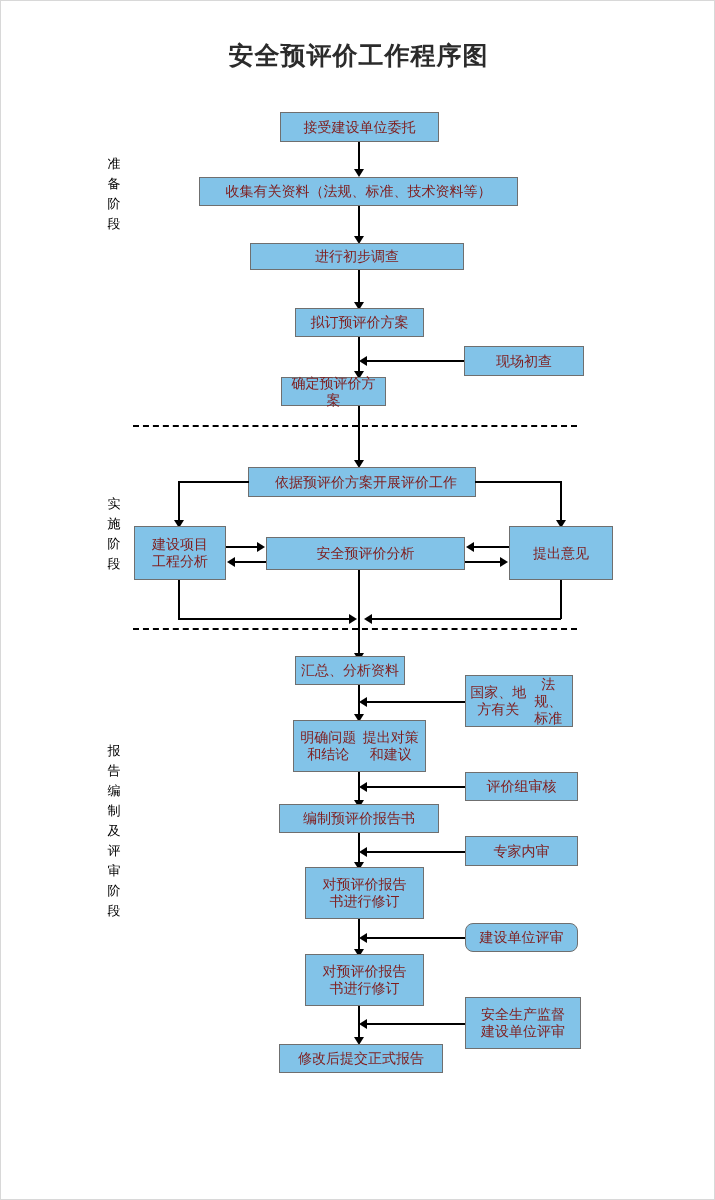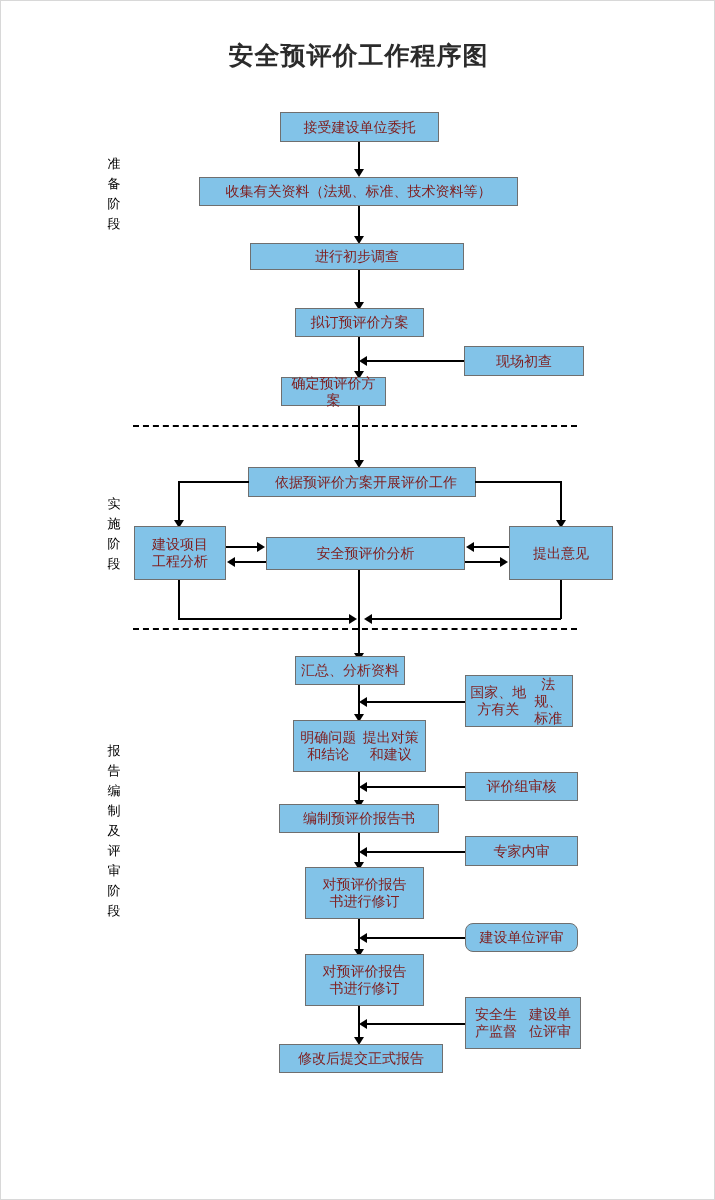--- a/index.html
+++ b/index.html
@@ -271,21 +271,21 @@
   <div class="arrow arrow-left" style="left:358px; top:932px;"></div>
 
   <div class="node" style="left:304px; top:953px; width:119px; height:52px; flex-direction:column;">
     <span class="ln">对预评价报告</span>
     <span class="ln">书进行修订</span>
   </div>
 
   <div class="line vline" style="left:357px; top:1005px; height:36px;"></div>
   <div class="arrow arrow-down" style="left:353px; top:1036px;"></div>
 
-  <div class="node" style="left:464px; top:996px; width:116px; height:52px; flex-direction:row;">
+  <div class="node" style="left:464px; top:996px; width:116px; height:52px; flex-direction:column;">
     <span class="ln">安全生产监督</span>
     <span class="ln">建设单位评审</span>
   </div>
   <div class="line hline" style="left:366px; top:1022px; width:98px;"></div>
   <div class="arrow arrow-left" style="left:358px; top:1018px;"></div>
 
   <div class="node" style="left:278px; top:1043px; width:164px; height:29px;">
     <span>修改后提交正式报告</span>
   </div>
 

